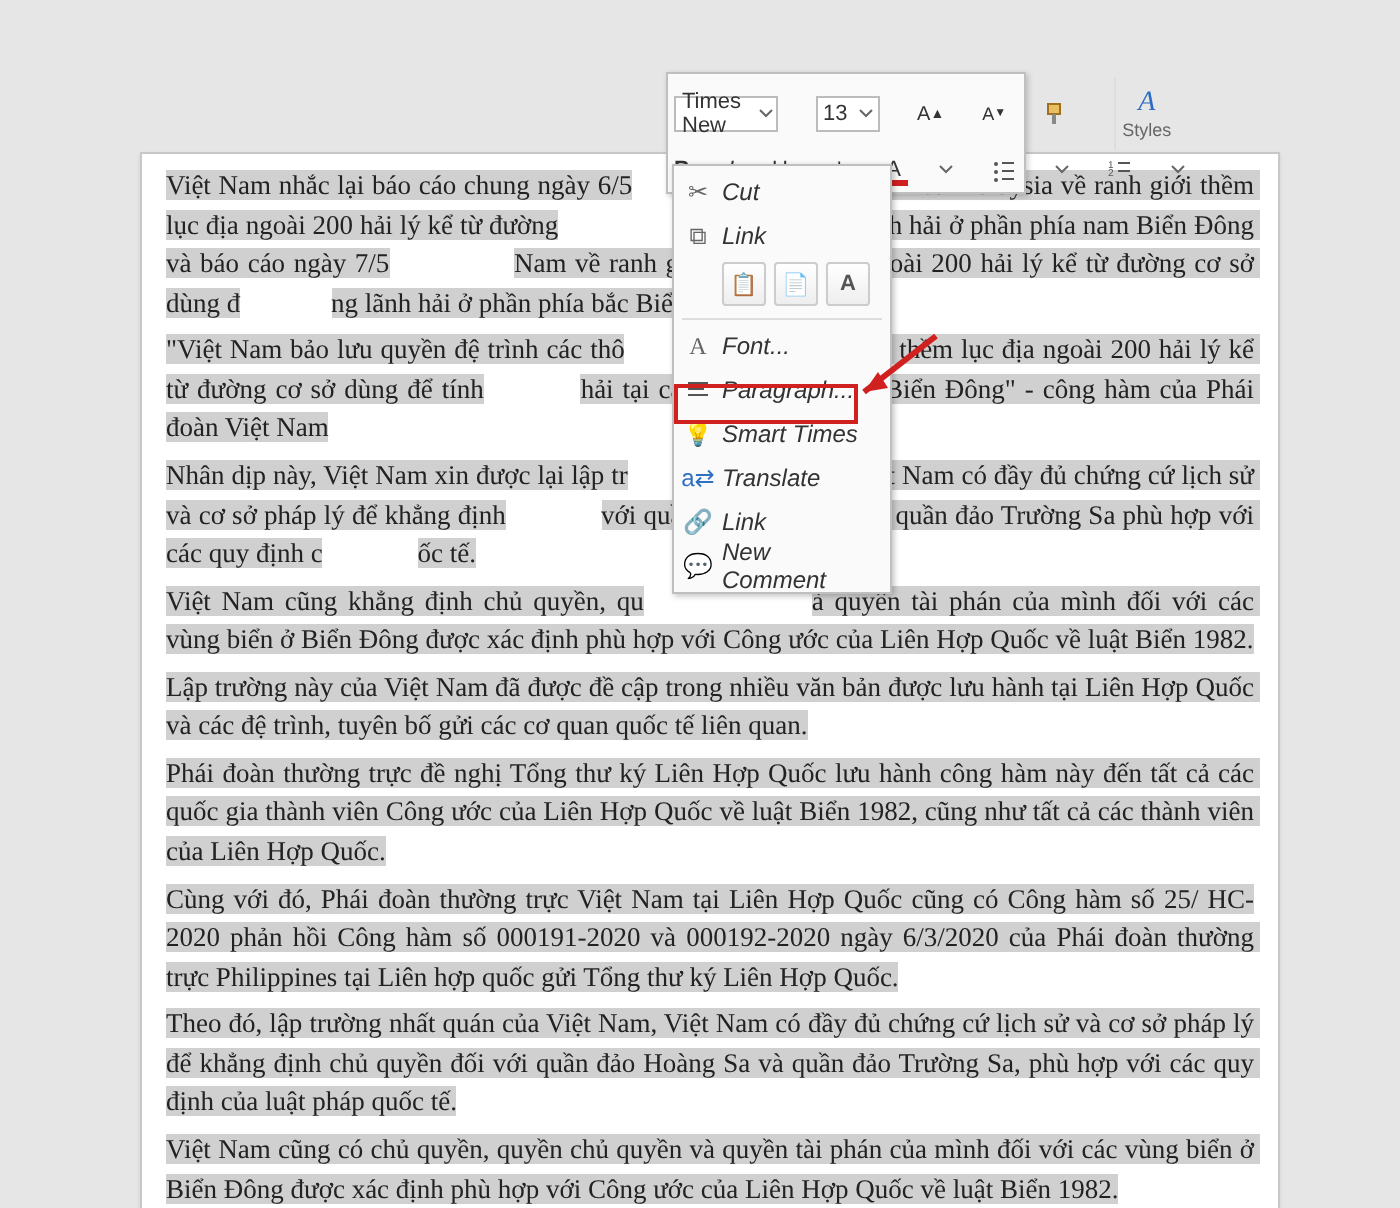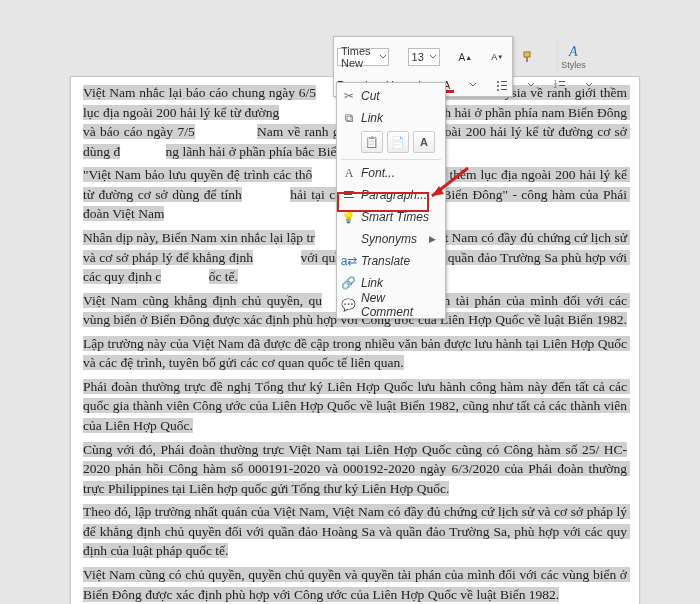--- a/index.html
+++ b/index.html
@@ -133,21 +133,21 @@
     <span class="sel">Việt Nam nhắc lại báo cáo chung ngày 6/5</span><span style="display:inline-block;width:88px;"></span><span class="sel">Việt Nam và Malaysia về ranh giới thềm lục địa ngoài 200 hải lý kể từ đường</span>
     <span style="display:inline-block;width:60px;"></span><span class="sel">tính chiều rộng lãnh hải ở phần phía nam Biển Đông và báo cáo ngày 7/5</span>
     <span style="display:inline-block;width:58px;"></span><span class="sel">Nam về ranh giới thềm lục địa ngoài 200 hải lý kể từ đường cơ sở dùng đ</span>
     <span style="display:inline-block;width:42px;"></span><span class="sel">ng lãnh hải ở phần phía bắc Biển Đông.</span>
   </p>
   <p class="para">
     <span class="sel">"Việt Nam bảo lưu quyền đệ trình các thô</span><span style="display:inline-block;width:84px;"></span><span class="sel">ranh giới thềm lục địa ngoài 200 hải lý kể từ đường cơ sở dùng để tính</span>
     <span style="display:inline-block;width:44px;"></span><span class="sel">hải tại các khu vực khác ở Biển Đông" - công hàm của Phái đoàn Việt Nam</span>
   </p>
   <p class="para">
-    <span class="sel">Nhân dịp này, Biển Nam xin nhắc lại lập tr</span><span style="display:inline-block;width:84px;"></span><span class="sel">rằng Việt Nam có đầy đủ chứng cứ lịch sử và cơ sở pháp lý để khẳng định</span>
+    <span class="sel">Nhân dịp này, Việt Nam xin được lại lập tr</span><span style="display:inline-block;width:84px;"></span><span class="sel">rằng Việt Nam có đầy đủ chứng cứ lịch sử và cơ sở pháp lý để khẳng định</span>
     <span style="display:inline-block;width:44px;"></span><span class="sel">với quần đảo Hoàng Sa và quần đảo Trường Sa phù hợp với các quy định c</span>
     <span style="display:inline-block;width:44px;"></span><span class="sel">ốc tế.</span>
   </p>
   <p class="para">
     <span class="sel">Việt Nam cũng khẳng định chủ quyền, qu</span><span style="display:inline-block;width:84px;"></span><span class="sel">à quyền tài phán của mình đối với các vùng biển ở Biển Đông được xác định phù hợp với Công ước của Liên Hợp Quốc về luật Biển 1982.</span>
   </p>
   <p class="para"><span class="sel">Lập trường này của Việt Nam đã được đề cập trong nhiều văn bản được lưu hành tại Liên Hợp Quốc và các đệ trình, tuyên bố gửi các cơ quan quốc tế liên quan.</span></p>
   <p class="para"><span class="sel">Phái đoàn thường trực đề nghị Tổng thư ký Liên Hợp Quốc lưu hành công hàm này đến tất cả các quốc gia thành viên Công ước của Liên Hợp Quốc về luật Biển 1982, cũng như tất cả các thành viên của Liên Hợp Quốc.</span></p>
   <p class="para"><span class="sel">Cùng với đó, Phái đoàn thường trực Việt Nam tại Liên Hợp Quốc cũng có Công hàm số 25/ HC-2020 phản hồi Công hàm số 000191-2020 và 000192-2020 ngày 6/3/2020 của Phái đoàn thường trực Philippines tại Liên hợp quốc gửi Tổng thư ký Liên Hợp Quốc.</span></p>
   <p class="para"><span class="sel">Theo đó, lập trường nhất quán của Việt Nam, Việt Nam có đầy đủ chứng cứ lịch sử và cơ sở pháp lý để khẳng định chủ quyền đối với quần đảo Hoàng Sa và quần đảo Trường Sa, phù hợp với các quy định của luật pháp quốc tế.</span></p>
@@ -266,25 +266,20 @@
           <rect x="1" y="8" width="10" height="1" fill="#555"></rect>
         </svg>
     </span>
     <span class="mi-lbl">Paragraph...</span>
   </div>
   <div class="mitem">
     <span class="mi-ico">💡</span>
     <span class="mi-lbl">Smart Times</span>
   </div>
   <div class="mitem">
-    <span class="mi-ico"></span>
-    <span class="mi-lbl">Synonyms</span>
-    <span class="mi-sub">▶</span>
-  </div>
-  <div class="mitem">
     <span class="mi-ico" style="color:#3070c0;">a⇄</span>
     <span class="mi-lbl">Translate</span>
   </div>
   <div class="mitem">
     <span class="mi-ico">🔗</span>
     <span class="mi-lbl">Link</span>
   </div>
   <div class="mitem">
     <span class="mi-ico">💬</span>
     <span class="mi-lbl">New Comment</span>

